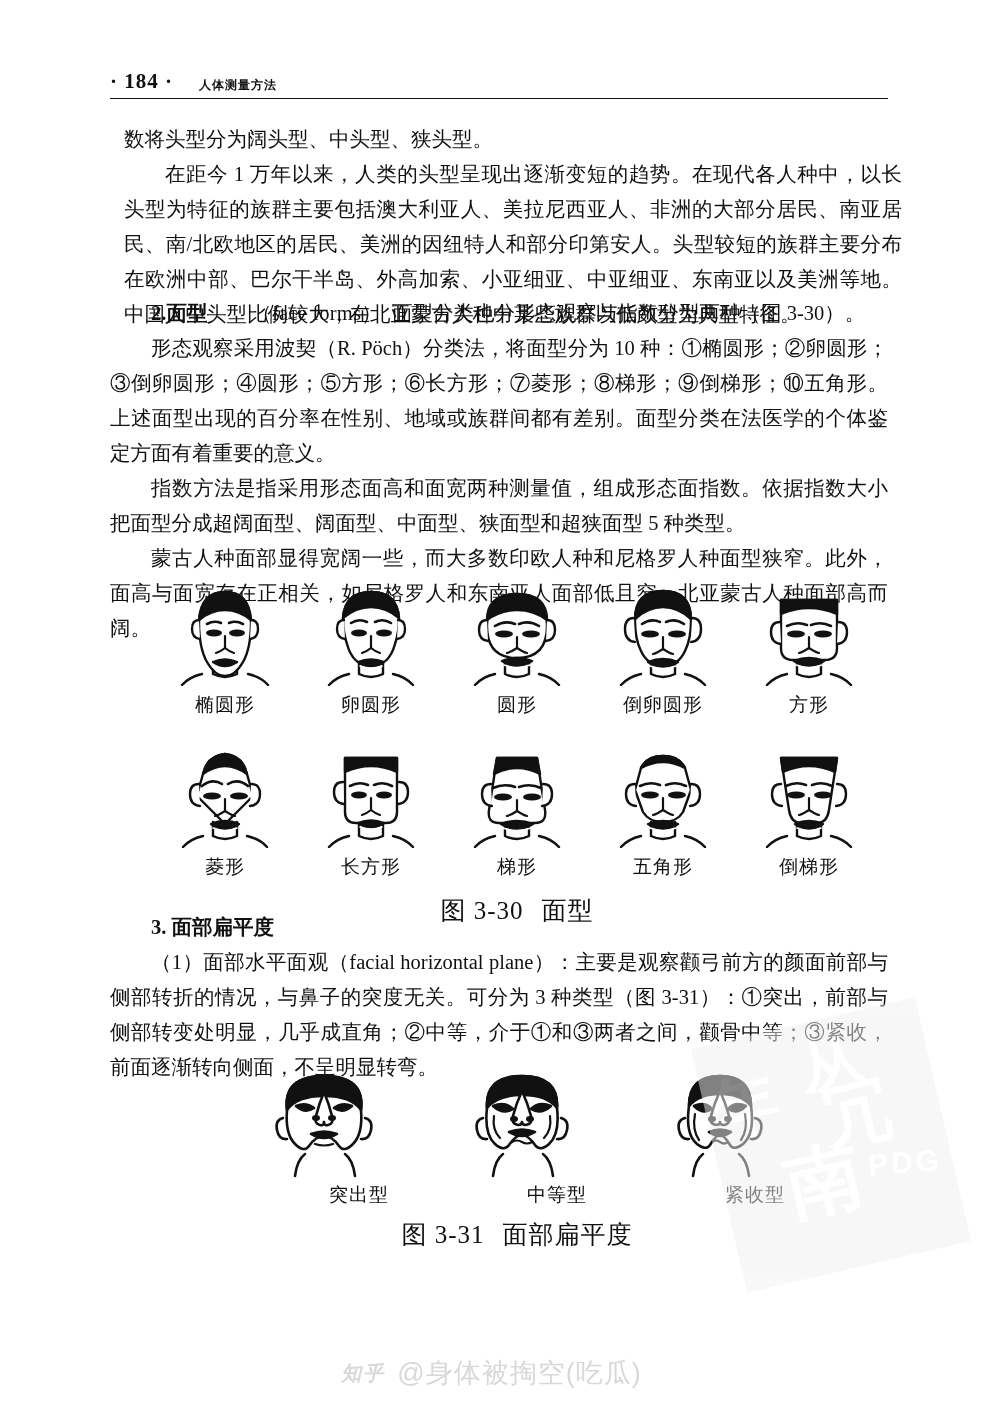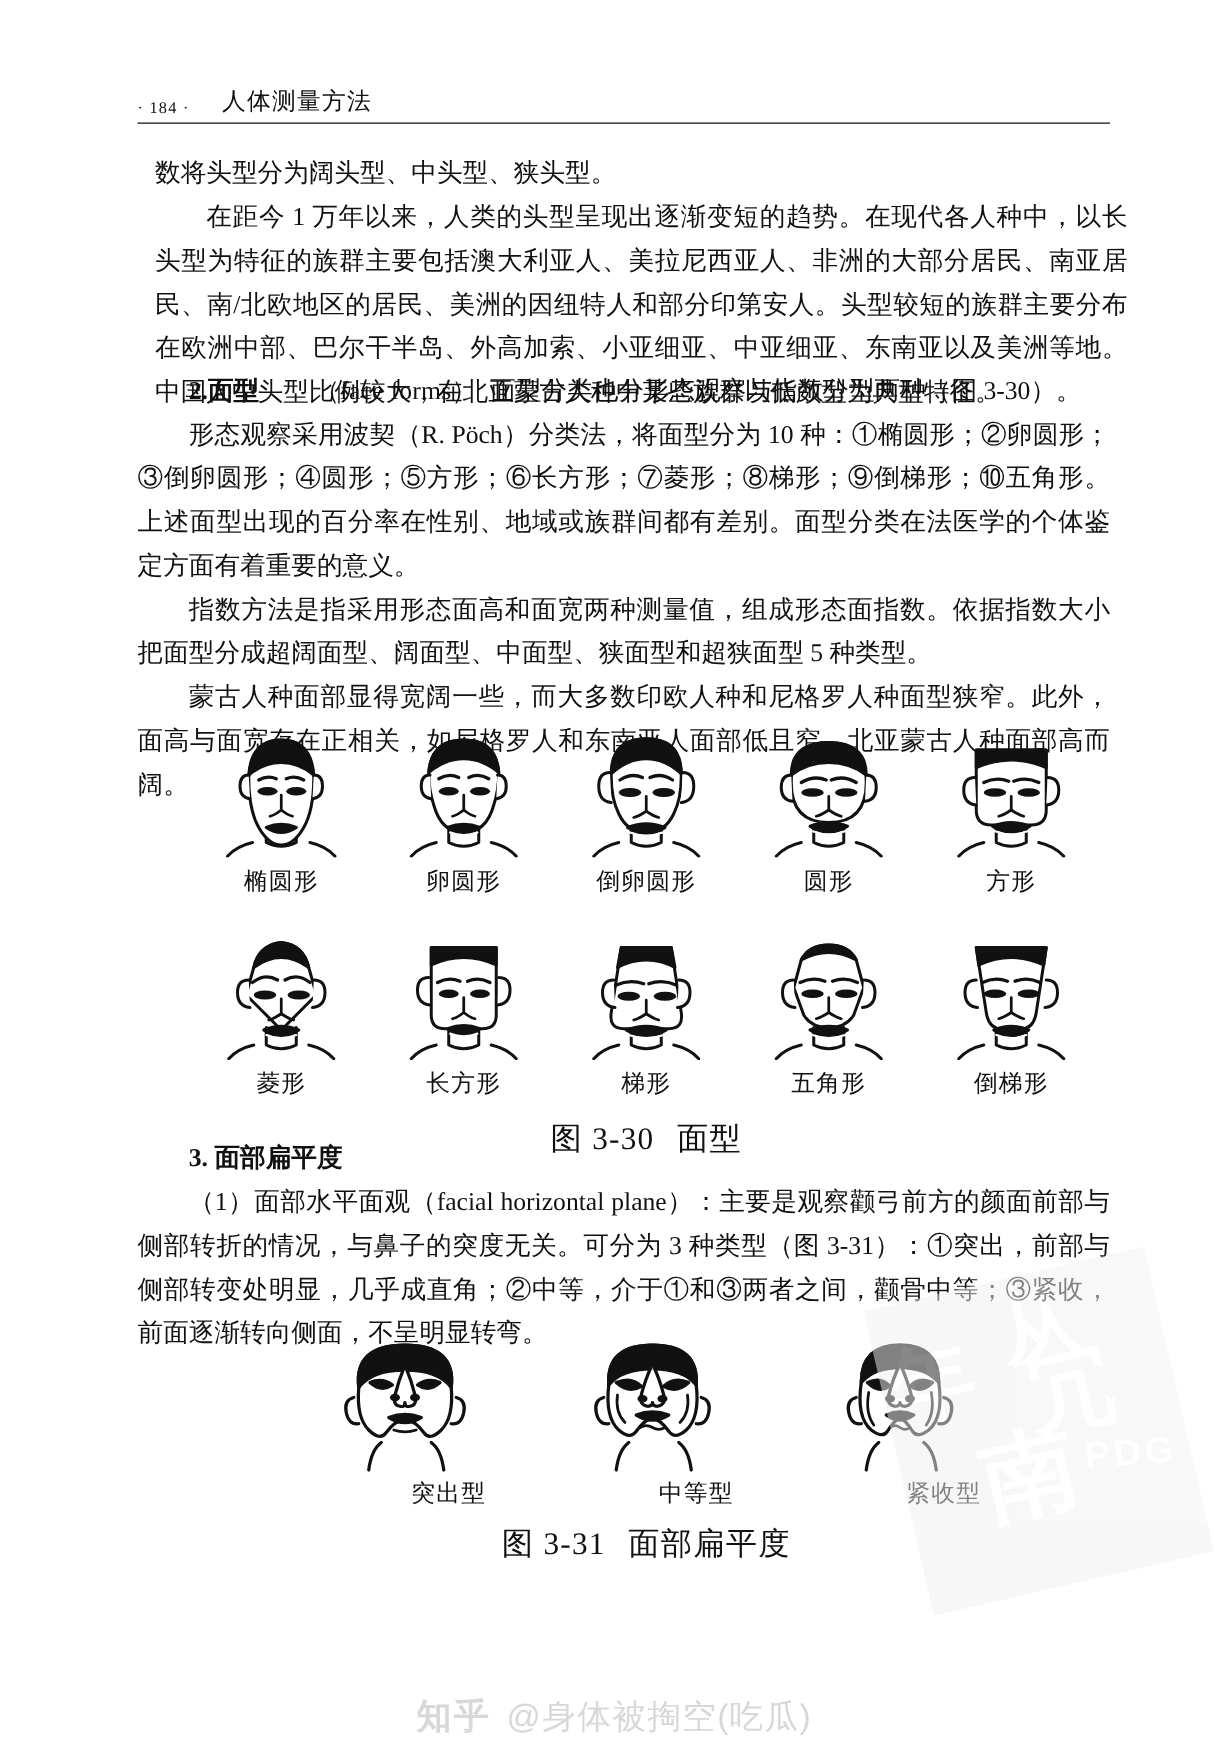--- a/index.html
+++ b/index.html
@@ -31,28 +31,29 @@
     position: absolute;
     left: 110px;
     top: 60px;
     width: 778px;
     height: 34px;
     display: flex;
     align-items: flex-end;
     gap: 26px;
   }
   .folio {
-    font-size: 13px;
+    font-size: 21px;
     letter-spacing: 1px;
     font-family: "Liberation Serif", serif;
     white-space: nowrap;
+    font-weight: bold;
   }
   .runtitle {
-    font-size: 19px;
-    font-weight: normal;
+    font-size: 12px;
+    font-weight: bold;
     letter-spacing: 1px;
     white-space: nowrap;
   }
   .head-rule {
     position: absolute;
     left: 110px;
     top: 98px;
     width: 778px;
     height: 0;
     border-top: 1.4px solid #111;
@@ -178,25 +179,26 @@
     top: 1336px;
     width: 983px;
     height: 74px;
     display: flex;
     align-items: center;
     justify-content: center;
     gap: 12px;
     background: #ffffff;
   }
   .zhihu-logo {
-    font-size: 28px;
+    font-size: 20px;
     font-weight: bold;
     color: #d8d8d8;
     letter-spacing: 2px;
     font-family: "Liberation Sans", sans-serif;
+    font-style: italic;
   }
   .zhihu-handle {
     font-size: 27px;
     color: #d8d8d8;
     letter-spacing: 1px;
     font-family: "Liberation Sans", sans-serif;
   }
 </style>
 </head>
 <body>
@@ -269,58 +271,58 @@
         </svg>
         <div class="face-label">卵圆形</div>
       </div>
 
       <div class="face-cell">
         <svg width="112" height="108" viewBox="0 0 112 108">
           <g fill="none" stroke="#111" stroke-width="2.4" stroke-linecap="round" stroke-linejoin="round">
             <path d="M34 96 q-13 3 -20 11"></path>
               <path d="M78 96 q13 3 20 11"></path>
             <path d="M44 82 q12 9 24 0 l0 14 q-12 6 -24 0 z" fill="#fff"></path>
+            <path d="M56 16 q-30 0 -30 32 q0 32 30 32 q30 0 30 -32 q0 -32 -30 -32 z" fill="#fff"></path>
+            <path d="M26 42 q-8 0 -8 10 q0 10 9 11" fill="#fff"></path>
+            <path d="M86 42 q8 0 8 10 q0 10 -9 11" fill="#fff"></path>
+            <path d="M56 16 q-30 0 -30 26 q13 -10 30 -10 q17 0 30 10 q0 -26 -30 -26 z" fill="#111" stroke="#111"></path>
+            <path d="M34 48 q10 -6 20 -2" stroke-width="2.6"></path>
+            <path d="M58 46 q10 -4 20 2" stroke-width="2.6"></path>
+            <ellipse cx="43" cy="56" rx="9" ry="3.4" fill="#111" stroke="none"></ellipse>
+            <ellipse cx="70" cy="56" rx="9" ry="3.4" fill="#111" stroke="none"></ellipse>
+            <path d="M56 59 l0 11 q-6 4 -10 5" stroke-width="2.2"></path>
+            <path d="M56 70 q6 4 10 5" stroke-width="2.2"></path>
+            <path d="M41 83 q15 -6 30 0 q-15 10 -30 0 z" fill="#111" stroke="#111"></path>
+            <path d="M43 87 q13 5 26 0" stroke="#fff" stroke-width="1.6"></path>
+          </g>
+        </svg>
+        <div class="face-label">圆形</div>
+      </div>
+
+      <div class="face-cell">
+        <svg width="112" height="108" viewBox="0 0 112 108">
+          <g fill="none" stroke="#111" stroke-width="2.4" stroke-linecap="round" stroke-linejoin="round">
+            <path d="M34 96 q-13 3 -20 11"></path>
+              <path d="M78 96 q13 3 20 11"></path>
+            <path d="M44 82 q12 9 24 0 l0 14 q-12 6 -24 0 z" fill="#fff"></path>
             <path d="M56 13 q-28 0 -28 30 q0 18 6 30 q7 15 22 15 q15 0 22 -15 q6 -12 6 -30 q0 -30 -28 -30 z" fill="#fff"></path>
             <path d="M27 40 q-9 0 -9 11 q0 12 10 13" fill="#fff"></path>
             <path d="M85 40 q9 0 9 11 q0 12 -10 13" fill="#fff"></path>
             <path d="M56 13 q-28 0 -28 28 q13 -12 28 -12 q15 0 28 12 q0 -28 -28 -28 z" fill="#111" stroke="#111"></path>
             <path d="M35 46 q9 -6 18 -2" stroke-width="2.6"></path>
             <path d="M59 44 q9 -4 18 2" stroke-width="2.6"></path>
             <ellipse cx="43" cy="56" rx="9" ry="3.6" fill="#111" stroke="none"></ellipse>
             <ellipse cx="70" cy="56" rx="9" ry="3.6" fill="#111" stroke="none"></ellipse>
             <path d="M56 59 l0 12 q-6 4 -10 5" stroke-width="2.2"></path>
             <path d="M56 71 q6 4 10 5" stroke-width="2.2"></path>
             <path d="M41 84 q15 -6 30 0 q-15 10 -30 0 z" fill="#111" stroke="#111"></path>
             <path d="M43 88 q13 5 26 0" stroke="#fff" stroke-width="1.6"></path>
           </g>
         </svg>
         <div class="face-label">倒卵圆形</div>
-      </div>
-
-      <div class="face-cell">
-        <svg width="112" height="108" viewBox="0 0 112 108">
-          <g fill="none" stroke="#111" stroke-width="2.4" stroke-linecap="round" stroke-linejoin="round">
-            <path d="M34 96 q-13 3 -20 11"></path>
-              <path d="M78 96 q13 3 20 11"></path>
-            <path d="M44 82 q12 9 24 0 l0 14 q-12 6 -24 0 z" fill="#fff"></path>
-            <path d="M56 16 q-30 0 -30 32 q0 32 30 32 q30 0 30 -32 q0 -32 -30 -32 z" fill="#fff"></path>
-            <path d="M26 42 q-8 0 -8 10 q0 10 9 11" fill="#fff"></path>
-            <path d="M86 42 q8 0 8 10 q0 10 -9 11" fill="#fff"></path>
-            <path d="M56 16 q-30 0 -30 26 q13 -10 30 -10 q17 0 30 10 q0 -26 -30 -26 z" fill="#111" stroke="#111"></path>
-            <path d="M34 48 q10 -6 20 -2" stroke-width="2.6"></path>
-            <path d="M58 46 q10 -4 20 2" stroke-width="2.6"></path>
-            <ellipse cx="43" cy="56" rx="9" ry="3.4" fill="#111" stroke="none"></ellipse>
-            <ellipse cx="70" cy="56" rx="9" ry="3.4" fill="#111" stroke="none"></ellipse>
-            <path d="M56 59 l0 11 q-6 4 -10 5" stroke-width="2.2"></path>
-            <path d="M56 70 q6 4 10 5" stroke-width="2.2"></path>
-            <path d="M41 83 q15 -6 30 0 q-15 10 -30 0 z" fill="#111" stroke="#111"></path>
-            <path d="M43 87 q13 5 26 0" stroke="#fff" stroke-width="1.6"></path>
-          </g>
-        </svg>
-        <div class="face-label">圆形</div>
       </div>
 
       <div class="face-cell">
         <svg width="112" height="108" viewBox="0 0 112 108">
           <g fill="none" stroke="#111" stroke-width="2.4" stroke-linecap="round" stroke-linejoin="round">
             <path d="M34 96 q-13 3 -20 11"></path>
               <path d="M78 96 q13 3 20 11"></path>
             <path d="M44 82 q12 9 24 0 l0 14 q-12 6 -24 0 z" fill="#fff"></path>
             <path d="M28 22 l0 48 q0 12 12 12 l32 0 q12 0 12 -12 l0 -48 z" fill="#fff"></path>
             <path d="M27 44 q-9 0 -9 10 q0 11 10 12" fill="#fff"></path>

